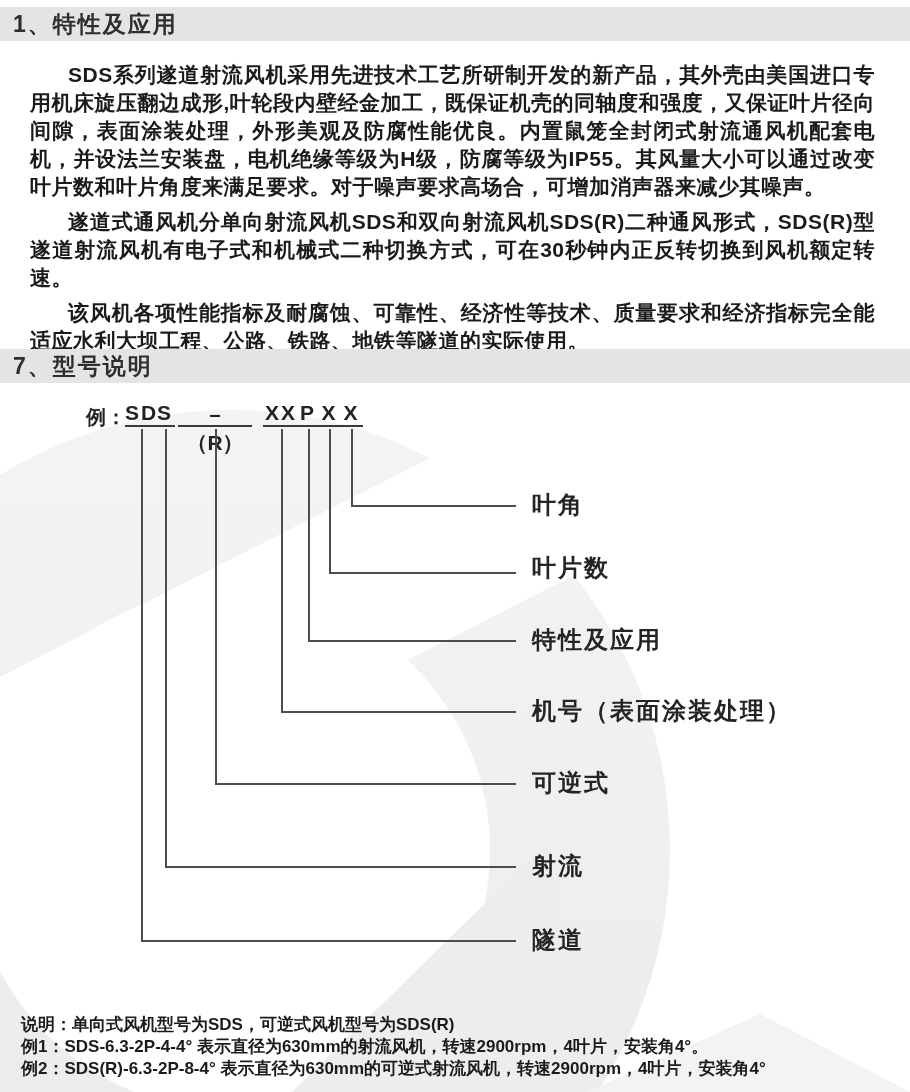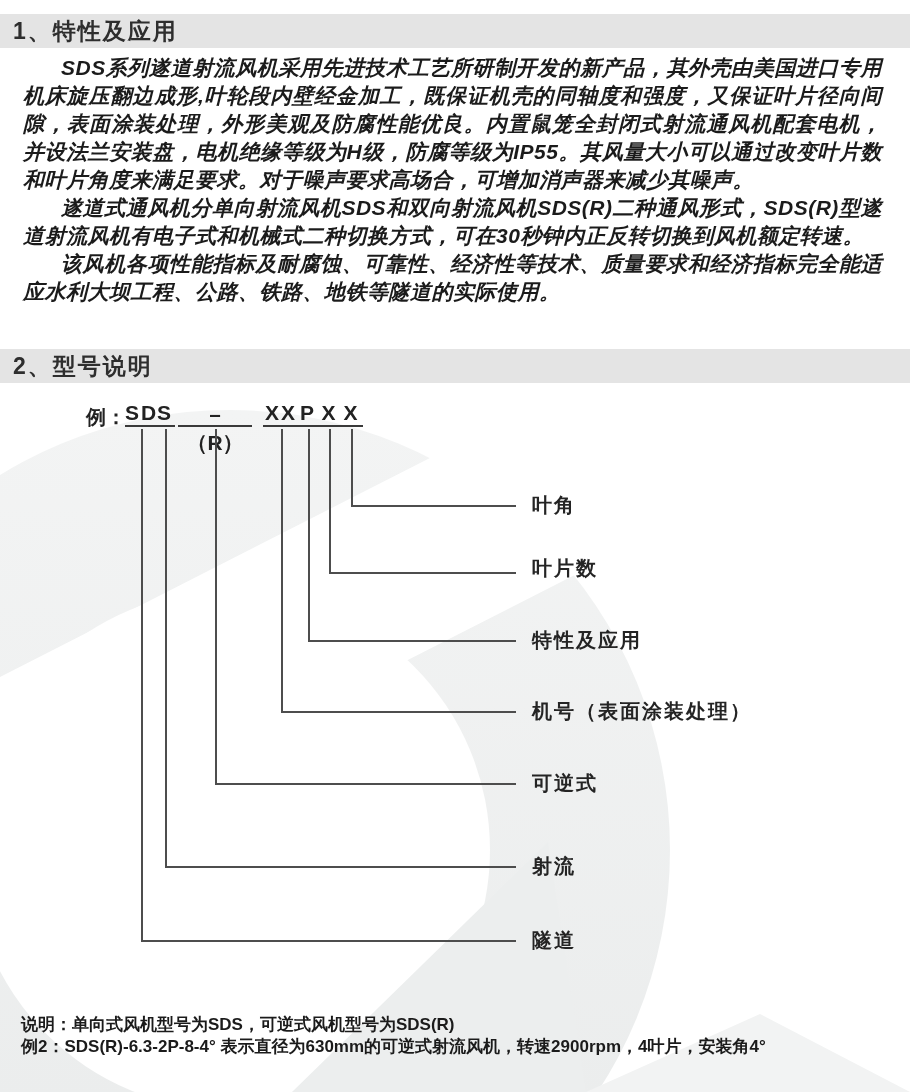--- a/index.html
+++ b/index.html
@@ -11,42 +11,42 @@
   .watermark{position:absolute;left:0;top:0;z-index:0;pointer-events:none;}
   .content{position:absolute;left:0;top:0;width:100%;height:100%;z-index:1;}
   .bar{
     position:absolute;left:0;width:910px;height:34px;background:#e4e4e4;
     display:flex;align-items:center;
   }
   .bar-title{
     font-size:23px;font-weight:700;color:#2e2e2e;letter-spacing:2px;
     padding-left:13px;
   }
-  .bar1{top:14px;}
+  .bar1{top:7px;}
   .bar2{top:349px;}
   .body-text{
     position:absolute;left:23px;top:54px;width:859px;
     font-size:21px;line-height:28px;font-weight:600;color:#1b1b1b;
     text-align:justify;letter-spacing:0.5px;
   }
-  .body-text p{margin:0;text-indent:38px;font-style:italic;}
+  .body-text p{margin:7px;text-indent:38px;}
   .diagram{position:absolute;left:0;top:0;width:910px;height:1000px;}
   .code-prefix{
     position:absolute;left:86px;top:404px;font-size:20px;font-weight:600;color:#222;
   }
   .seg{
     position:absolute;top:401px;height:26px;text-align:center;
     font-size:21px;font-weight:700;letter-spacing:2px;color:#222;
     border-bottom:2px solid #3a3a3a;box-sizing:border-box;
   }
   .vline{position:absolute;width:1.5px;top:429px;background:#4d4d4d;}
   .hline{position:absolute;height:1.5px;background:#4d4d4d;}
   .dlabel{
     position:absolute;left:532px;height:26px;line-height:26px;
-    font-size:20px;font-weight:600;letter-spacing:2px;color:#242424;white-space:nowrap;
+    font-size:24px;font-weight:600;letter-spacing:2px;color:#242424;white-space:nowrap;
   }
   .notes{
     position:absolute;left:21px;top:1014px;width:870px;
     font-size:17px;line-height:22px;font-weight:700;color:#1b1b1b;
   }
   .notes div{white-space:nowrap;}
 </style>
 </head>
 <body>
 
@@ -72,21 +72,21 @@
       <span class="bar-title">1、特性及应用</span>
     </div>
 
     <div class="body-text">
       <p>SDS系列遂道射流风机采用先进技术工艺所研制开发的新产品，其外壳由美国进口专用机床旋压翻边成形,叶轮段内壁经金加工，既保证机壳的同轴度和强度，又保证叶片径向间隙，表面涂装处理，外形美观及防腐性能优良。内置鼠笼全封闭式射流通风机配套电机，并设法兰安装盘，电机绝缘等级为H级，防腐等级为IP55。其风量大小可以通过改变叶片数和叶片角度来满足要求。对于噪声要求高场合，可增加消声器来减少其噪声。</p>
       <p>遂道式通风机分单向射流风机SDS和双向射流风机SDS(R)二种通风形式，SDS(R)型遂道射流风机有电子式和机械式二种切换方式，可在30秒钟内正反转切换到风机额定转速。</p>
       <p>该风机各项性能指标及耐腐蚀、可靠性、经济性等技术、质量要求和经济指标完全能适应水利大坝工程、公路、铁路、地铁等隧道的实际使用。</p>
     </div>
 
     <div class="bar bar2">
-      <span class="bar-title">2、型号说明</span>
+      <span class="bar-title">7、型号说明</span>
     </div>
 
     <div class="diagram">
 
       <span class="code-prefix">例：</span>
 
       <span class="seg" style="left:125px;width:32px">SD</span>
       <span class="seg" style="left:155px;width:20px">S</span>
       <span class="seg" style="left:178px;width:74px;letter-spacing:0">－（R）</span>
       <span class="seg" style="left:263px;width:36px">XX</span>
@@ -114,17 +114,18 @@
       <div class="dlabel" style="top:555px">叶片数</div>
       <div class="dlabel" style="top:627px">特性及应用</div>
       <div class="dlabel" style="top:698px">机号（表面涂装处理）</div>
       <div class="dlabel" style="top:770px">可逆式</div>
       <div class="dlabel" style="top:853px">射流</div>
       <div class="dlabel" style="top:927px">隧道</div>
     </div>
 
     <div class="notes">
       <div>说明：单向式风机型号为SDS，可逆式风机型号为SDS(R)</div>
+      <div>例1：SDS-6.3-2P-4-4° 表示直径为630mm的射流风机，转速2900rpm，4叶片，安装角4°。</div>
       <div>例2：SDS(R)-6.3-2P-8-4° 表示直径为630mm的可逆式射流风机，转速2900rpm，4叶片，安装角4°</div>
     </div>
 
   </div>
 </div>
 
 </body></html>

